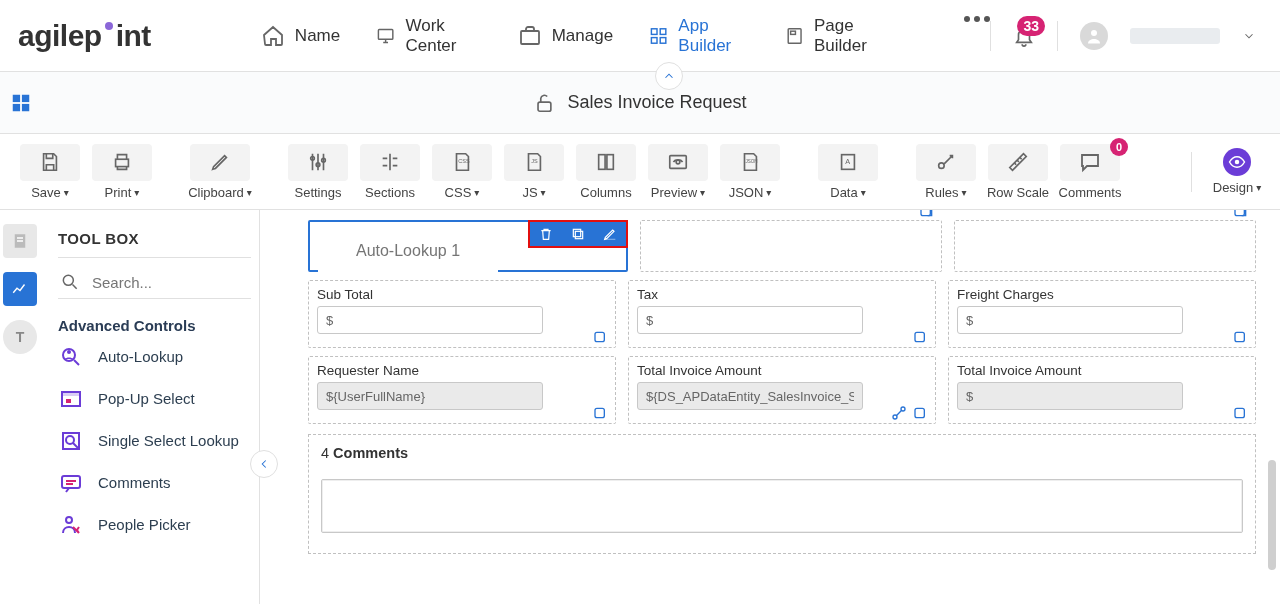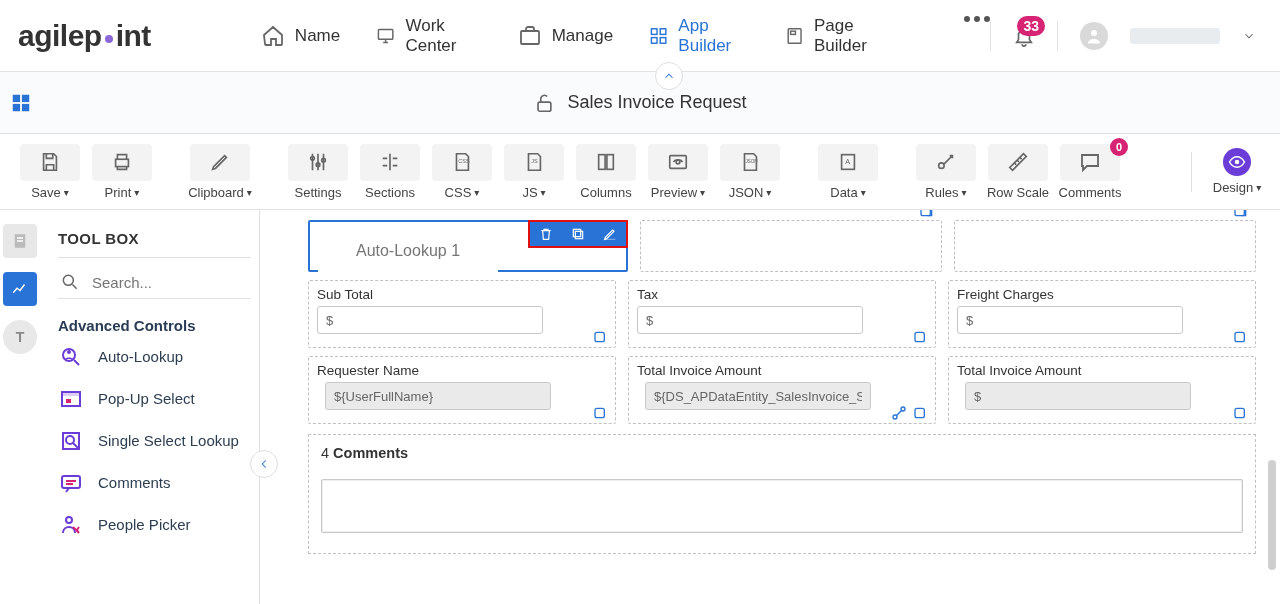--- a/index.html
+++ b/index.html
@@ -34,21 +34,21 @@
     height: 72px;
     padding: 0 24px 0 18px;
     border-bottom: 1px solid var(--gray-border);
     position: relative;
   }
   .logo {
     font-size: 30px;
     font-weight: 700;
     letter-spacing: -0.5px;
     display: flex;
-    align-items: flex-end;
+    align-items: center;
   }
   .logo .dot {
     display:inline-block;width:8px;height:8px;border-radius:50%;
     background:#8b67d8;margin:0 3px;position:relative;top:-10px;
   }
   .nav-items {
     display:flex; gap:36px; margin-left:110px;
   }
   .nav-item {
     display:flex; align-items:center; gap:10px;
@@ -148,21 +148,21 @@
   
   .canvas{position:absolute;left:260px;top:0;right:0;bottom:0;
     background:#fff;padding:10px 24px 0 48px;overflow:auto;}
   .row3{display:flex;gap:12px;}
   .form-cell{flex:1;border:1px dashed #c0c0c0;border-radius:2px;
     padding:6px 8px 6px 8px;position:relative;min-height:68px;}
   .form-cell.first-row{min-height:48px;}
   .form-cell .label{font-size:13.5px;color:#333;margin-bottom:4px;display:block;}
   .form-input{width:78%;height:28px;border:1px solid #c8c8c8;border-radius:3px;
     padding:0 8px;font-size:13px;color:#666;background:#fff;}
-  .form-input.gray{background:#eaeaea;margin-left:8px;}
+  .form-input.gray{background:#eaeaea;}
   .cell-icon{position:absolute;right:6px;bottom:2px;display:flex;gap:6px;}
 
   
   .selected-cell{border:2px solid var(--blue);background:#fff;
     position:relative;height:52px;}
   .selected-cell input{border:none;outline:none;width:60%;
     font-size:16px;color:#aaa;padding:14px 10px;text-align:center;}
   .action-bar{position:absolute;top:-2px;right:-2px;display:flex;
     border:2px solid var(--red-outline);background:var(--blue);
     height:28px;align-items:center;z-index:3;}

